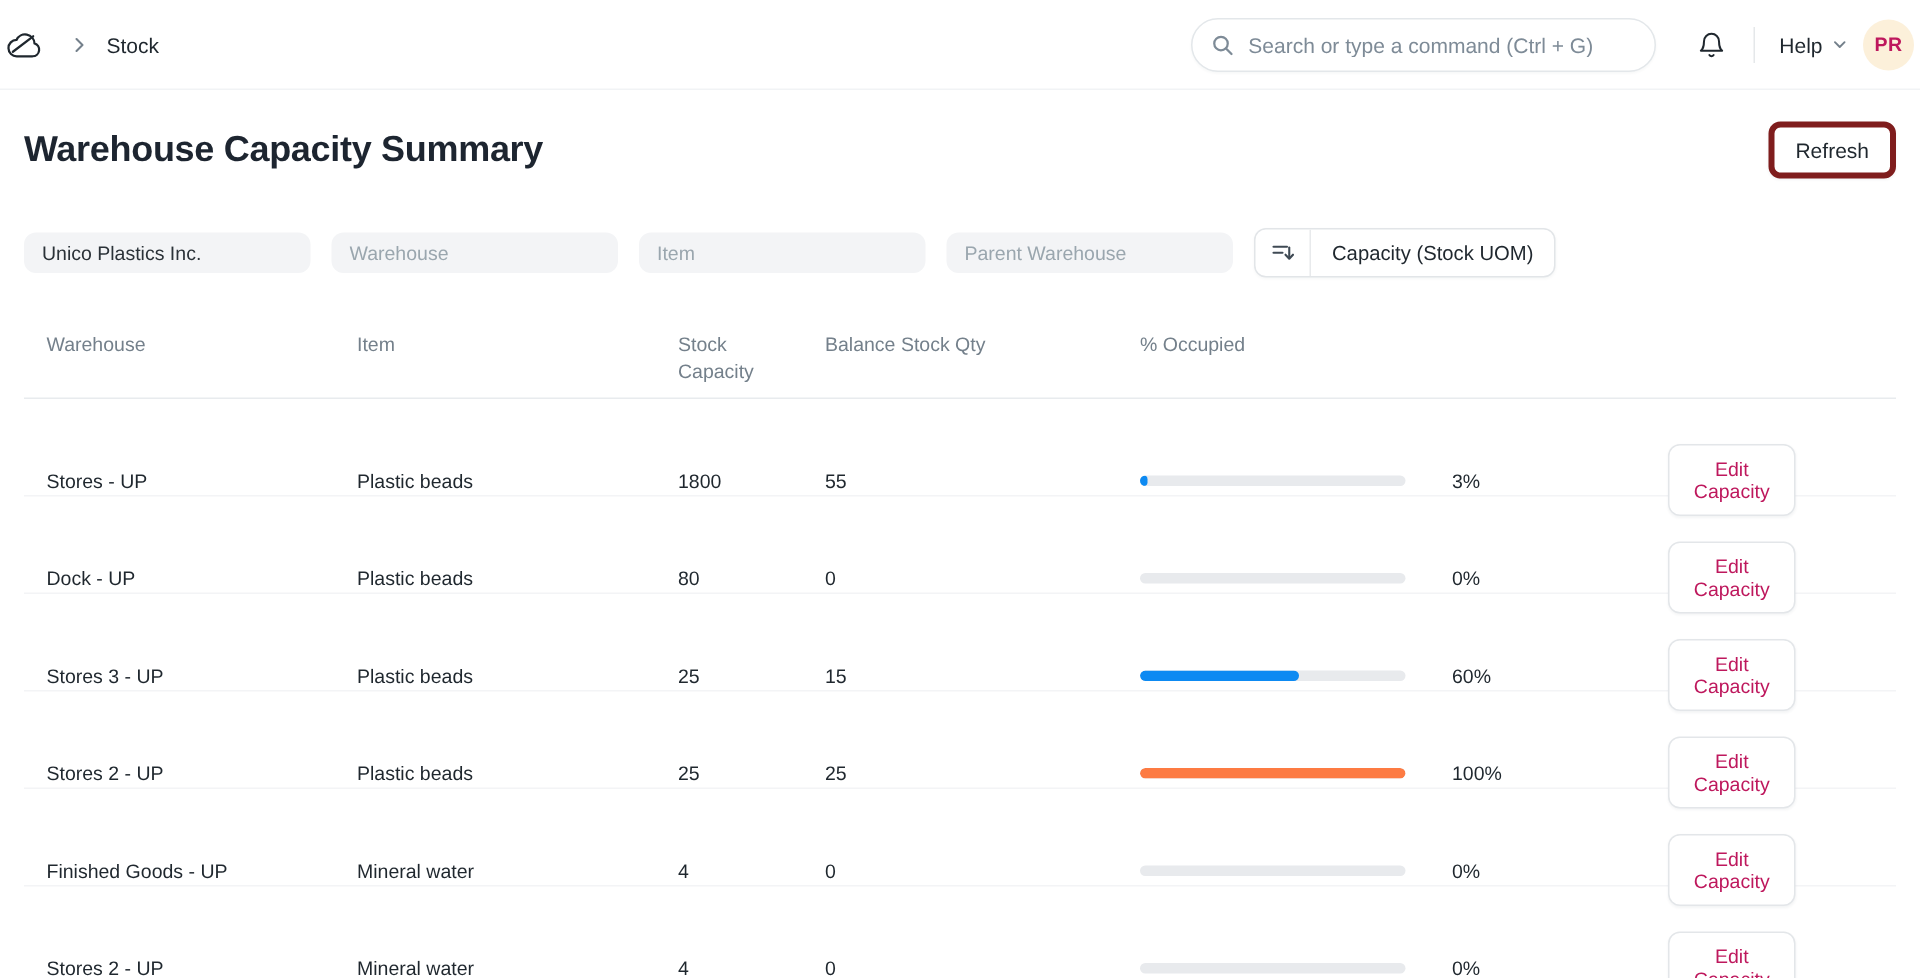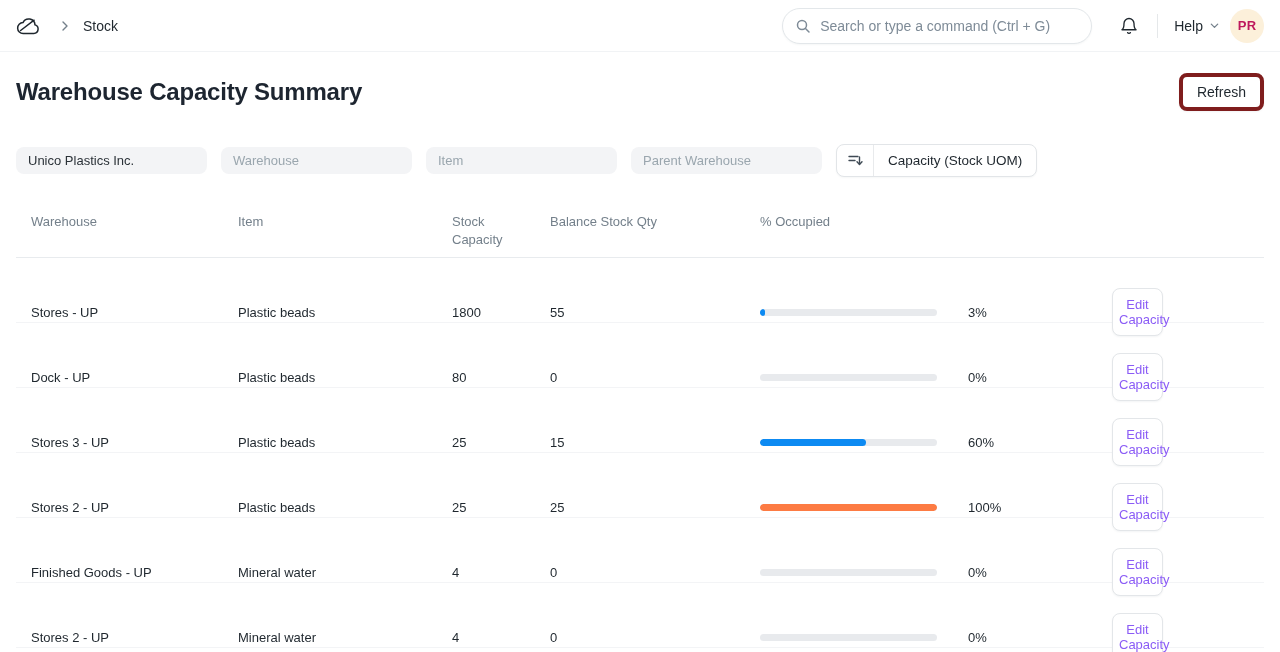--- a/index.html
+++ b/index.html
@@ -6,24 +6,24 @@
   html, body { width: 1280px; height: 652px; overflow: hidden; }
   body {
     font-family: "Liberation Sans", "DejaVu Sans", sans-serif;
     background: #ffffff;
     color: #1f272e;
     font-size: 13px;
   }
 
   
   .navbar {
-    height: 52px;
+    height: 60px;
     display: flex;
     align-items: center;
-    padding: 0 16px;
+    padding: 0 4px;
     border-bottom: 1px solid #f1f3f5;
     background: #fff;
   }
   .brand { display: flex; align-items: center; cursor: pointer; }
   .crumb-sep { margin: 0 10px 0 14px; display: flex; align-items: center; }
   .crumb { font-size: 14px; font-weight: 500; color: #1f272e; cursor: pointer; }
 
   .nav-right { margin-left: auto; display: flex; align-items: center; }
   .searchbar {
     width: 310px; height: 36px;
@@ -143,31 +143,31 @@
   }
   .td { font-size: 13px; color: #1f272e; padding-right: 18px; margin-top: 30px; }
   .progress-track {
     width: 177px; height: 7px;
     background: #e8eaed;
     border-radius: 4px;
     overflow: hidden;
   }
   .progress-fill { height: 100%; border-radius: 4px; }
   .edit-btn {
-    width: 51px;
+    width: 85px;
     padding: 8px 6px;
     font-size: 13px;
     line-height: 15px;
     text-align: center;
     background: #fff;
     border: 1px solid #e3e6e9;
     border-radius: 8px;
     box-shadow: 0 1px 2px rgba(25,39,52,0.05);
     font-family: inherit;
-    color: #8b5cf6;
+    color: #be185d;
     cursor: pointer;
   }
   svg { display: block; }
 </style>
 </head>
 <body>
 
 <header class="navbar">
   <span class="brand">
     <span>

